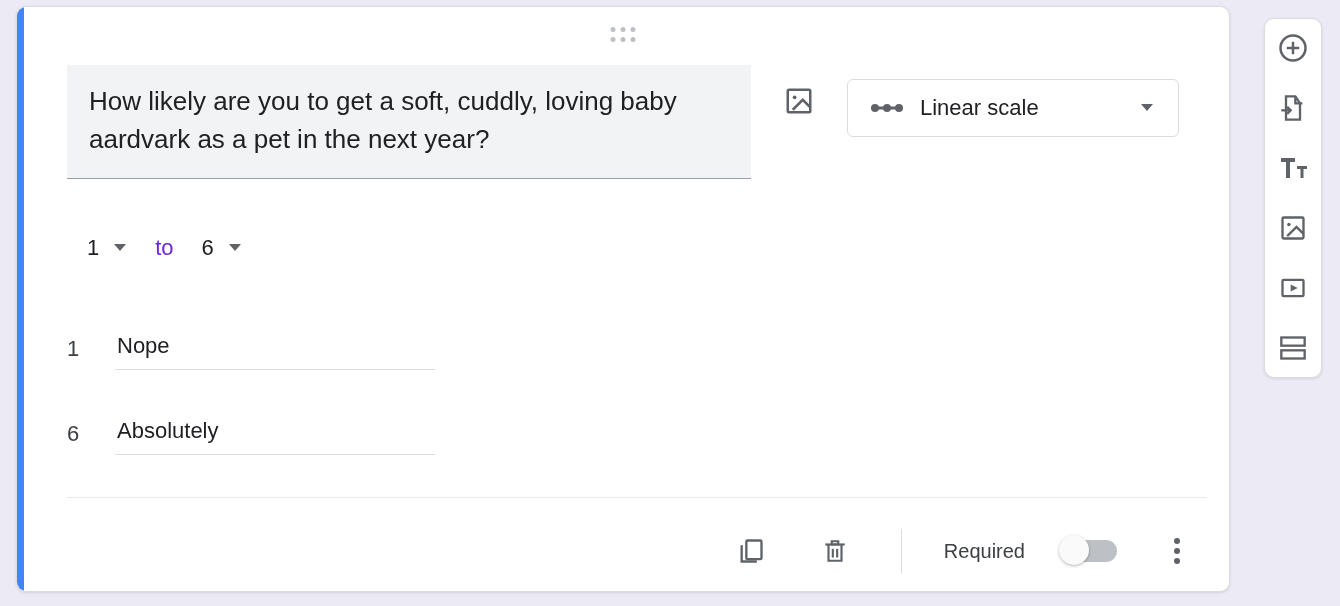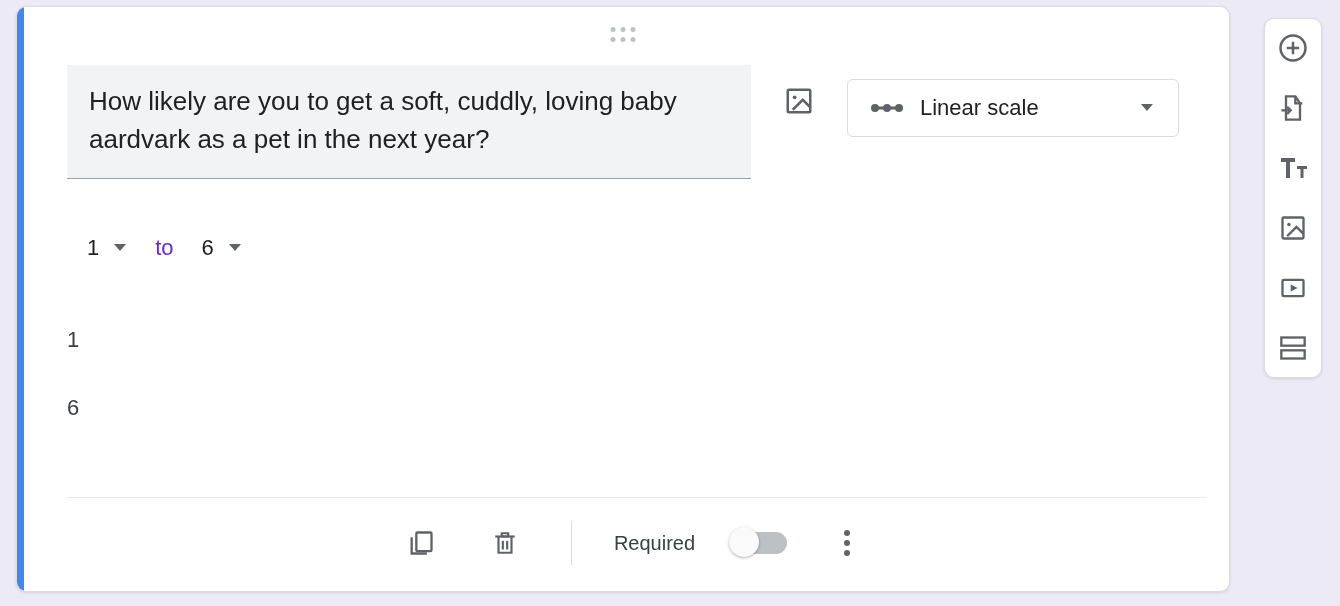--- a/index.html
+++ b/index.html
@@ -155,24 +155,24 @@
     right: 22px;
     top: 490px;
     height: 1px;
     background: #e8eaed;
   }
 
   .footer {
     position: absolute;
     left: 50px;
     right: 28px;
-    bottom: 24px;
-    display: flex;
-    align-items: center;
-    justify-content: center;
+    bottom: 16px;
+    display: flex;
+    align-items: center;
+    justify-content: flex-end;
     gap: 36px;
   }
   .footer .icon-btn {
     width: 48px; height: 48px;
     display: flex;
     align-items: center;
     justify-content: center;
     color: #5f6368;
     cursor: pointer;
   }
@@ -291,23 +291,25 @@
         <svg width="14" height="10" viewBox="0 0 14 10">
             <path d="M1 1 L7 8 L13 1" fill="#5f6368"></path>
           </svg>
       </span>
     </div>
   </div>
 
   <div class="scale-labels">
     <div class="scale-label-row">
       <span class="num">1</span>
+      <input type="text" value="Nope" style="">
     </div>
     <div class="scale-label-row">
       <span class="num">6</span>
+      <input type="text" value="Absolutely" style="">
     </div>
   </div>
 
   <div class="footer-divider"></div>
 
   <div class="footer">
     <div class="icon-btn">
       <span>
         <svg width="28" height="28" viewBox="0 0 24 24" fill="none" stroke="currentColor" stroke-width="2">
             <rect x="8" y="3" width="13" height="16" rx="1"></rect>

